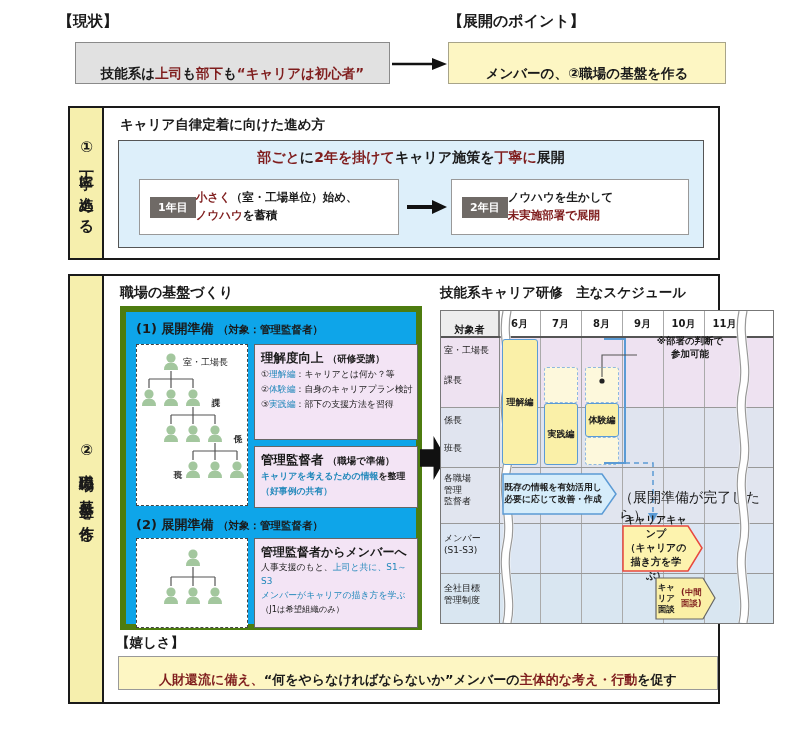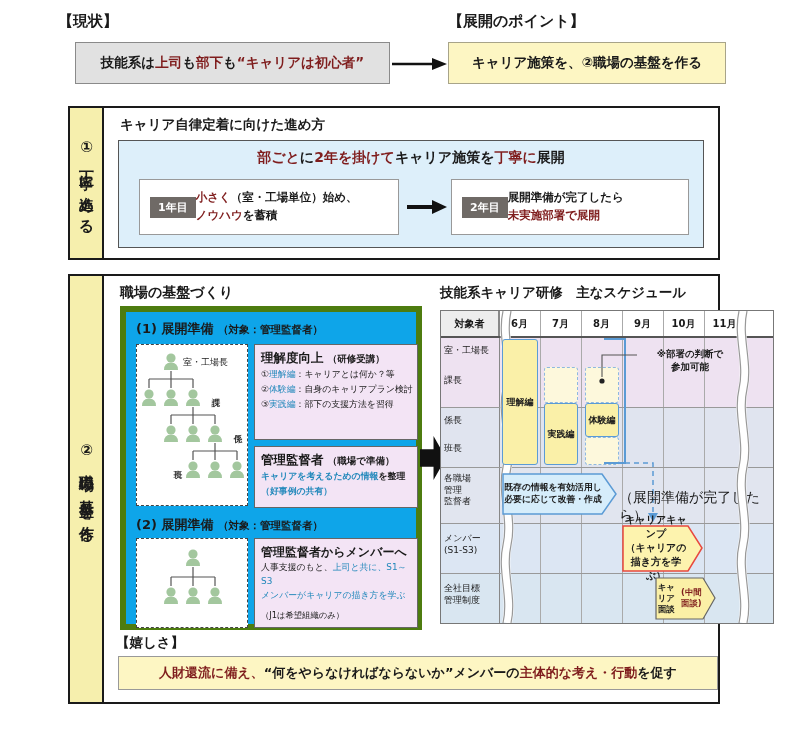--- a/index.html
+++ b/index.html
@@ -4,21 +4,21 @@
 <style>
   *{box-sizing:border-box;margin:0;padding:0}
   body{background:#fff;font-family:"DejaVu Sans","Liberation Sans",sans-serif;color:#1a1a1a}
   .page{position:relative;width:790px;height:734px;background:#fff;overflow:hidden}
   .abs{position:absolute}
   .bold{font-weight:bold}
   .seg-red{color:#7f1d1d}
   .seg-blue{color:#2288bb}
   .pre{white-space:pre-line}
   .hd{font-size:15px;font-weight:bold}
-  .cbox{display:flex;align-items:center;justify-content:center;text-align:center}
+  .cbox{display:flex;align-items:flex-end;justify-content:center;text-align:center}
   
   .graybox{background:#e1e1e1;border:1px solid #8a8a8a;font-size:13.5px;font-weight:bold}
   .yellowbox{background:#fdf6c3;border:1px solid #a8a489;font-size:13.5px;font-weight:bold}
   
   .sect{position:absolute;left:68px;border:2px solid #1a1a1a;background:#fff;display:flex}
   .side{width:34px;background:#f6efad;border-right:2px solid #1a1a1a;display:flex;align-items:center;justify-content:center;flex:none}
   .vtxt{writing-mode:vertical-rl;font-weight:bold;font-size:15px;letter-spacing:3px;line-height:1}
   .cont{position:relative;flex:1}
   .bluepanel{position:absolute;background:#ddeffa;border:1px solid #555}
   .whitebox{position:absolute;background:#fff;border:1px solid #999;display:flex;align-items:center;gap:0;padding:0 10px}
@@ -60,42 +60,42 @@
       <span>も</span>
       <span class="seg-red">部下</span>
       <span>も</span>
       <span class="seg-red">“キャリアは初心者”</span>
     </div>
   <svg class="abs" style="left:392px;top:56px" width="56" height="16">
     <line x1="0" y1="8" x2="42" y2="8" stroke="#111" stroke-width="2.6"></line>
     <polygon points="40,2 55,8 40,14" fill="#111"></polygon>
   </svg>
   <div class="abs hd" style="left:448px;top:12px">【展開のポイント】</div>
-  <div class="abs yellowbox cbox" style="left:448px;top:42px;width:278px;height:42px">キャリア施策を、②職場の基盤を作る</div>
+  <div class="abs yellowbox cbox" style="left:448px;top:42px;width:278px;height:42px">メンバーの、②職場の基盤を作る</div>
 
   <div class="sect" style="top:106px;width:652px;height:154px">
     <div class="side">
       <span class="vtxt">①丁寧に進める</span>
     </div>
     <div class="cont">
       <div class="abs" style="left:16px;top:8px;font-size:13.5px;font-weight:bold">キャリア自律定着に向けた進め方</div>
       <div class="bluepanel" style="left:14px;top:32px;width:586px;height:108px">
         <div class="abs" style="left:0;top:8px;width:100%;text-align:center;font-size:14px;font-weight:bold"><span class="seg-red">部ごと</span><span>に</span><span class="seg-red">2年を掛けて</span><span>キャリア施策を</span><span class="seg-red">丁寧に</span><span>展開</span></div>
         <div class="whitebox" style="left:20px;top:38px;width:260px;height:56px">
           <span class="chip">1年目</span>
           <span class="ybtxt"><span class="seg-red">小さく</span><span>（室・工場単位）始め、
 </span><span class="seg-red">ノウハウ</span><span>を蓄積</span></span>
         </div>
         <svg class="abs" style="left:288px;top:57px" width="40" height="18">
           <line x1="0" y1="9" x2="27" y2="9" stroke="#111" stroke-width="4"></line>
           <polygon points="25,2 40,9 25,16" fill="#111"></polygon>
         </svg>
         <div class="whitebox" style="left:332px;top:38px;width:238px;height:56px">
           <span class="chip">2年目</span>
-          <span class="ybtxt"><span>展開準備が完了したら
+          <span class="ybtxt"><span>ノウハウを生かして
 </span><span class="seg-red">未実施部署で展開</span></span>
         </div>
       </div>
     </div>
   </div>
 
   <div class="sect" style="top:274px;width:652px;height:430px">
     <div class="side">
       <span class="vtxt">②職場の基盤を作る</span>
     </div>
@@ -187,21 +187,21 @@
             <use href="#pn" x="26" y="48"></use>
               <use href="#pn" x="48" y="48"></use>
               <use href="#pn" x="70" y="48"></use>
           </svg>
         </div>
 
         <div class="purple" style="left:128px;top:226px;width:164px;height:90px">
           <div class="ttl" style="font-size:12px">管理監督者からメンバーへ</div>
           <div class="item pre" style="white-space:pre-line;line-height:1.55"><span>人事支援のもと、</span><span class="seg-blue">上司と共に、S1～S3
 </span><span class="seg-blue">メンバーがキャリアの描き方を学ぶ</span></div>
-          <div style="font-size:8.3px;margin-top:8px">（J1は希望組織のみ）</div>
+          <div style="font-size:8.3px;margin-top:2px">（J1は希望組織のみ）</div>
         </div>
       </div>
 
       <div class="blackarrow" style="left:316px;top:160px;width:26px;height:44px"></div>
 
       <div class="abs" style="left:336px;top:8px;font-size:13.5px;font-weight:bold">技能系キャリア研修　主なスケジュール</div>
       <div class="sched" style="left:336px;top:34px;width:334px;height:314px">
 
         <div class="band" style="top:26px;height:70px;background:#eee2f1"></div>
         <div class="band" style="top:96px;height:60px;background:#e0e4ef"></div>
@@ -259,21 +259,21 @@
         <div class="bar" style="left:144px;top:92px;width:34px;height:34px">体験編</div>
 
         <svg class="abs" style="left:0;top:0" width="332" height="312">
           <path d="M163,28 H184 V152 H163" fill="none" stroke="#5b9bd5" stroke-width="2"></path>
           <path d="M184,152 H212 V202" fill="none" stroke="#5b9bd5" stroke-width="1.5" stroke-dasharray="5,4"></path>
           <polygon points="207,202 217,202 212,211" fill="#5b9bd5"></polygon>
           <path d="M196,44 H161 V66" fill="none" stroke="#555" stroke-width="1.1"></path>
           <circle cx="161" cy="70" r="2.6" fill="#222"></circle>
         </svg>
 
-        <div class="shape-txt" style="left:192px;top:33px;width:114px;height:34px;font-size:9.5px">※部署の判断で
+        <div class="shape-txt" style="left:192px;top:20px;width:114px;height:34px;font-size:9.5px">※部署の判断で
 参加可能</div>
 
         <svg class="abs" style="left:61px;top:162px" width="116" height="42">
           <polygon points="1,1 100,1 114,21 100,41 1,41" fill="#d6edfb" stroke="#5b9bd5" stroke-width="1.5"></polygon>
         </svg>
         <div class="shape-txt" style="left:61px;top:162px;width:102px;height:42px;font-size:8.8px">既存の情報を有効活用し
 必要に応じて改善・作成</div>
         <div class="abs" style="left:178px;top:178px;font-size:14px">（展開準備が完了したら）</div>
 
         <svg class="abs" style="left:181px;top:214px" width="82" height="47">

